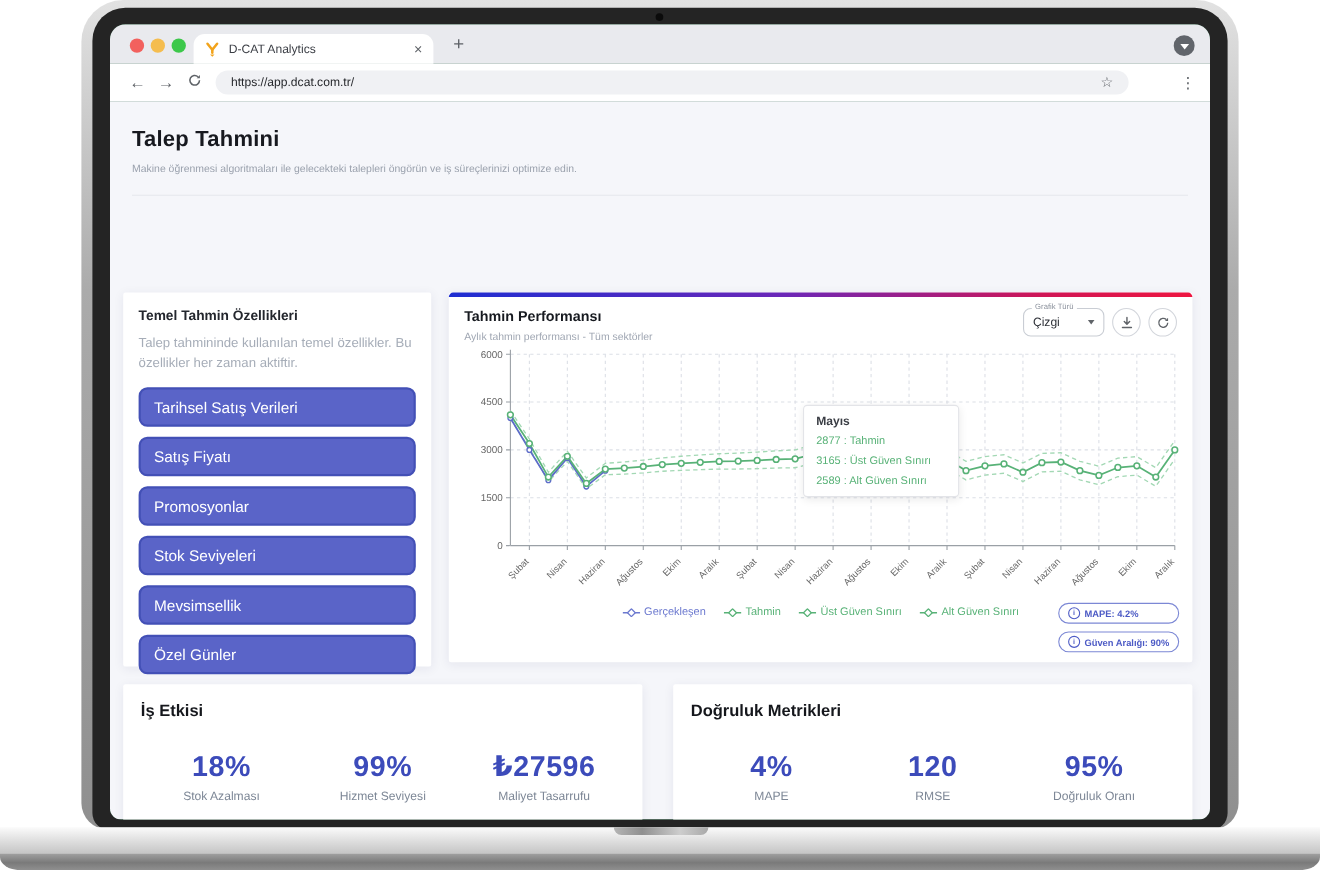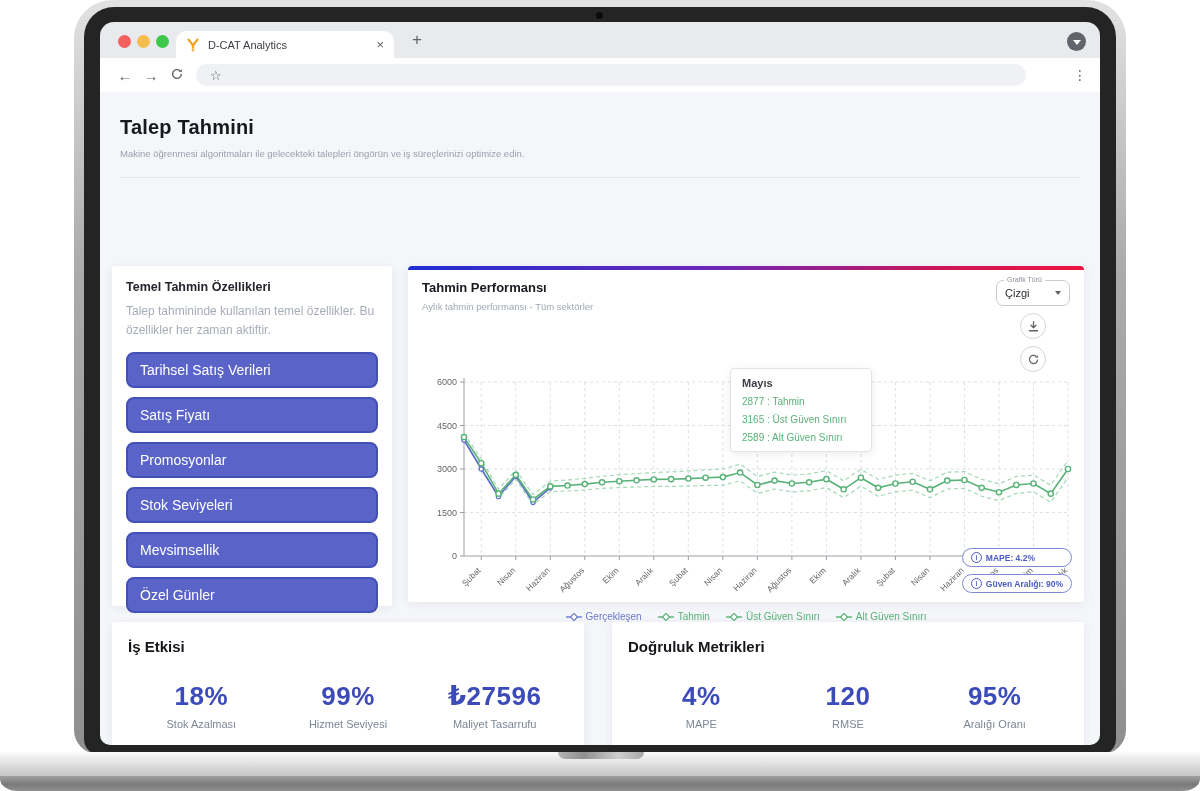--- a/index.html
+++ b/index.html
@@ -64,21 +64,21 @@
   .f-btn.first{margin-top:13px;}
 
   
   #chartcard{left:308px;top:174px;width:676px;height:336px;box-sizing:border-box;}
   .grad{height:4px;border-radius:10px 10px 0 0;
        background:linear-gradient(90deg,#1e2ed2,#6b27b8 45%,#d01555 80%,#ee1540);}
   .cc-head{display:flex;padding:10px 14px 0;align-items:flex-start;}
   .cc-titles{flex:1;}
   .cc-title{font-size:13px;font-weight:800;color:#171a20;}
   .cc-sub{font-size:9.5px;color:#a0a7b3;margin-top:6px;}
-  .cc-controls{display:flex;align-items:center;gap:7px;flex-direction:column;}
+  .cc-controls{display:flex;align-items:center;gap:7px;}
   .mselect{position:relative;width:74px;height:26px;border:1px solid #c9cdd4;border-radius:7px;
        display:flex;align-items:center;padding:0 8px;box-sizing:border-box;background:#fff;}
   .mselect-label{position:absolute;top:-5px;left:7px;background:#fff;padding:0 3px;font-size:7px;color:#8b919c;}
   .mselect-value{font-size:11px;color:#2c2f36;flex:1;}
   .caret{width:0;height:0;border-left:3.5px solid transparent;border-right:3.5px solid transparent;
        border-top:4.5px solid #5f6368;}
   .cbtn{width:26px;height:26px;border-radius:50%;border:1px solid #d3d6dc;display:flex;align-items:center;
        justify-content:center;background:#fff;padding:0;}
 
   .chart-wrap{position:relative;}
@@ -147,20 +147,21 @@
   <div class="toolbar">
     <span class="nav-ic">←</span>
     <span class="nav-ic">→</span>
     <span class="nav-ic">
       <svg width="14" height="14" viewBox="0 0 16 16">
         <path d="M13 8a5 5 0 1 1-1.6-3.7" fill="none" stroke="#5f6368" stroke-width="1.6"></path>
         <path d="M13.4 2.4v3.4h-3.4z" fill="#5f6368"></path>
       </svg>
     </span>
     <div class="urlbar">
+      <span class="url-text">https://app.dcat.com.tr/</span>
       <span class="star">☆</span>
     </div>
     <span class="kebab">⋮</span>
   </div>
 
   <div class="content">
 
     <div class="page-head">
       <div class="page-title">Talep Tahmini</div>
       <div class="page-sub">Makine öğrenmesi algoritmaları ile gelecekteki talepleri öngörün ve iş süreçlerinizi optimize edin.</div>
@@ -401,21 +402,21 @@
         <div class="stat">
           <div class="stat-value">4%</div>
           <div class="stat-label">MAPE</div>
         </div>
         <div class="stat">
           <div class="stat-value">120</div>
           <div class="stat-label">RMSE</div>
         </div>
         <div class="stat">
           <div class="stat-value">95%</div>
-          <div class="stat-label">Aralığı Oranı</div>
+          <div class="stat-label">Doğruluk Oranı</div>
         </div>
       </div>
     </div>
 
   </div>
 </div>
 
 <div class="base-top"></div>
 <div class="base-notch"></div>
 <div class="base-bottom"></div>

